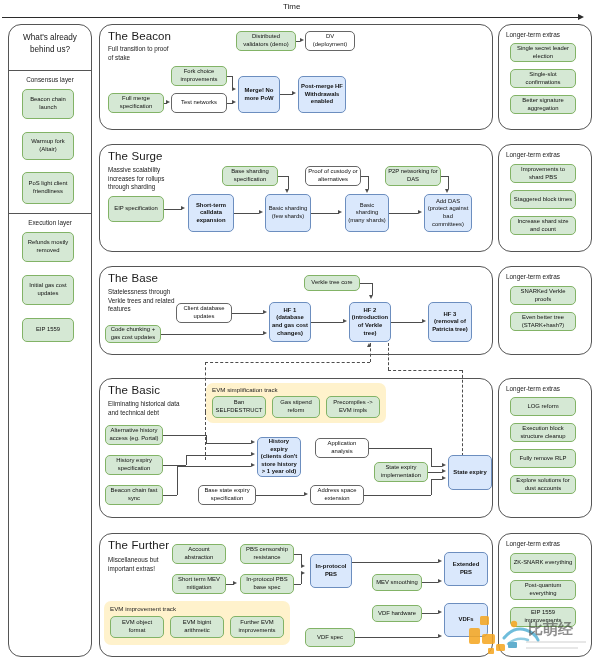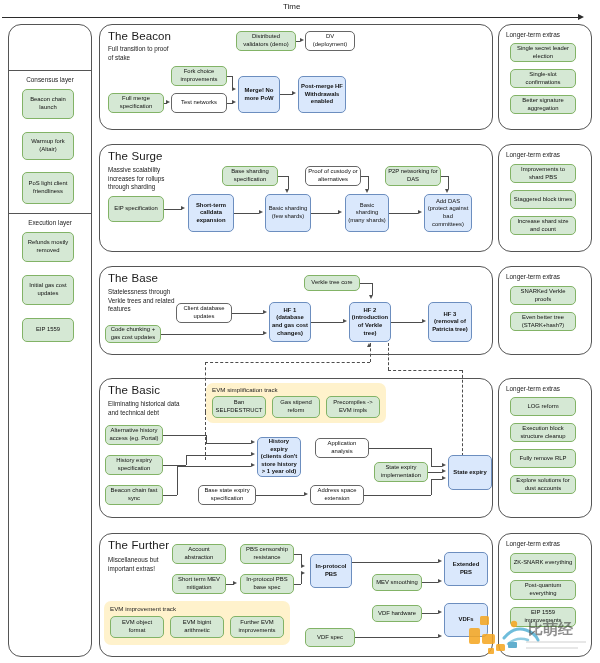--- a/index.html
+++ b/index.html
@@ -79,20 +79,21 @@
 <body>
 
 <div class="canvas">
 
   <div class="abs" id="time-axis-label">Time</div>
   <div class="abs" id="time-axis-line"></div>
   <div id="time-axis-arrow" class="abs"></div>
 
   <div class="abs sidebar-panel" style="left:8px;top:24px;width:84px;height:633px;"></div>
 
+  <div class="abs sidebar-head" style="left:14px;top:32px;width:72px;">What's already behind us?</div>
   <div class="abs divider" style="left:8px;top:70px;width:84px;"></div>
 
   <div class="abs sidebar-layer" style="left:14px;top:76px;width:72px;text-align:center;">Consensus layer</div>
   <div class="abs node green" style="left:22px;top:89px;width:52px;height:30px;">Beacon chain launch</div>
   <div class="abs node green" style="left:22px;top:132px;width:52px;height:28px;">Warmup fork (Altair)</div>
   <div class="abs node green" style="left:22px;top:172px;width:52px;height:32px;">PoS light client friendliness</div>
   <div class="abs divider" style="left:8px;top:213px;width:84px;"></div>
 
   <div class="abs sidebar-layer" style="left:14px;top:219px;width:72px;text-align:center;">Execution layer</div>
   <div class="abs node green" style="left:22px;top:232px;width:52px;height:30px;">Refunds mostly removed</div>

